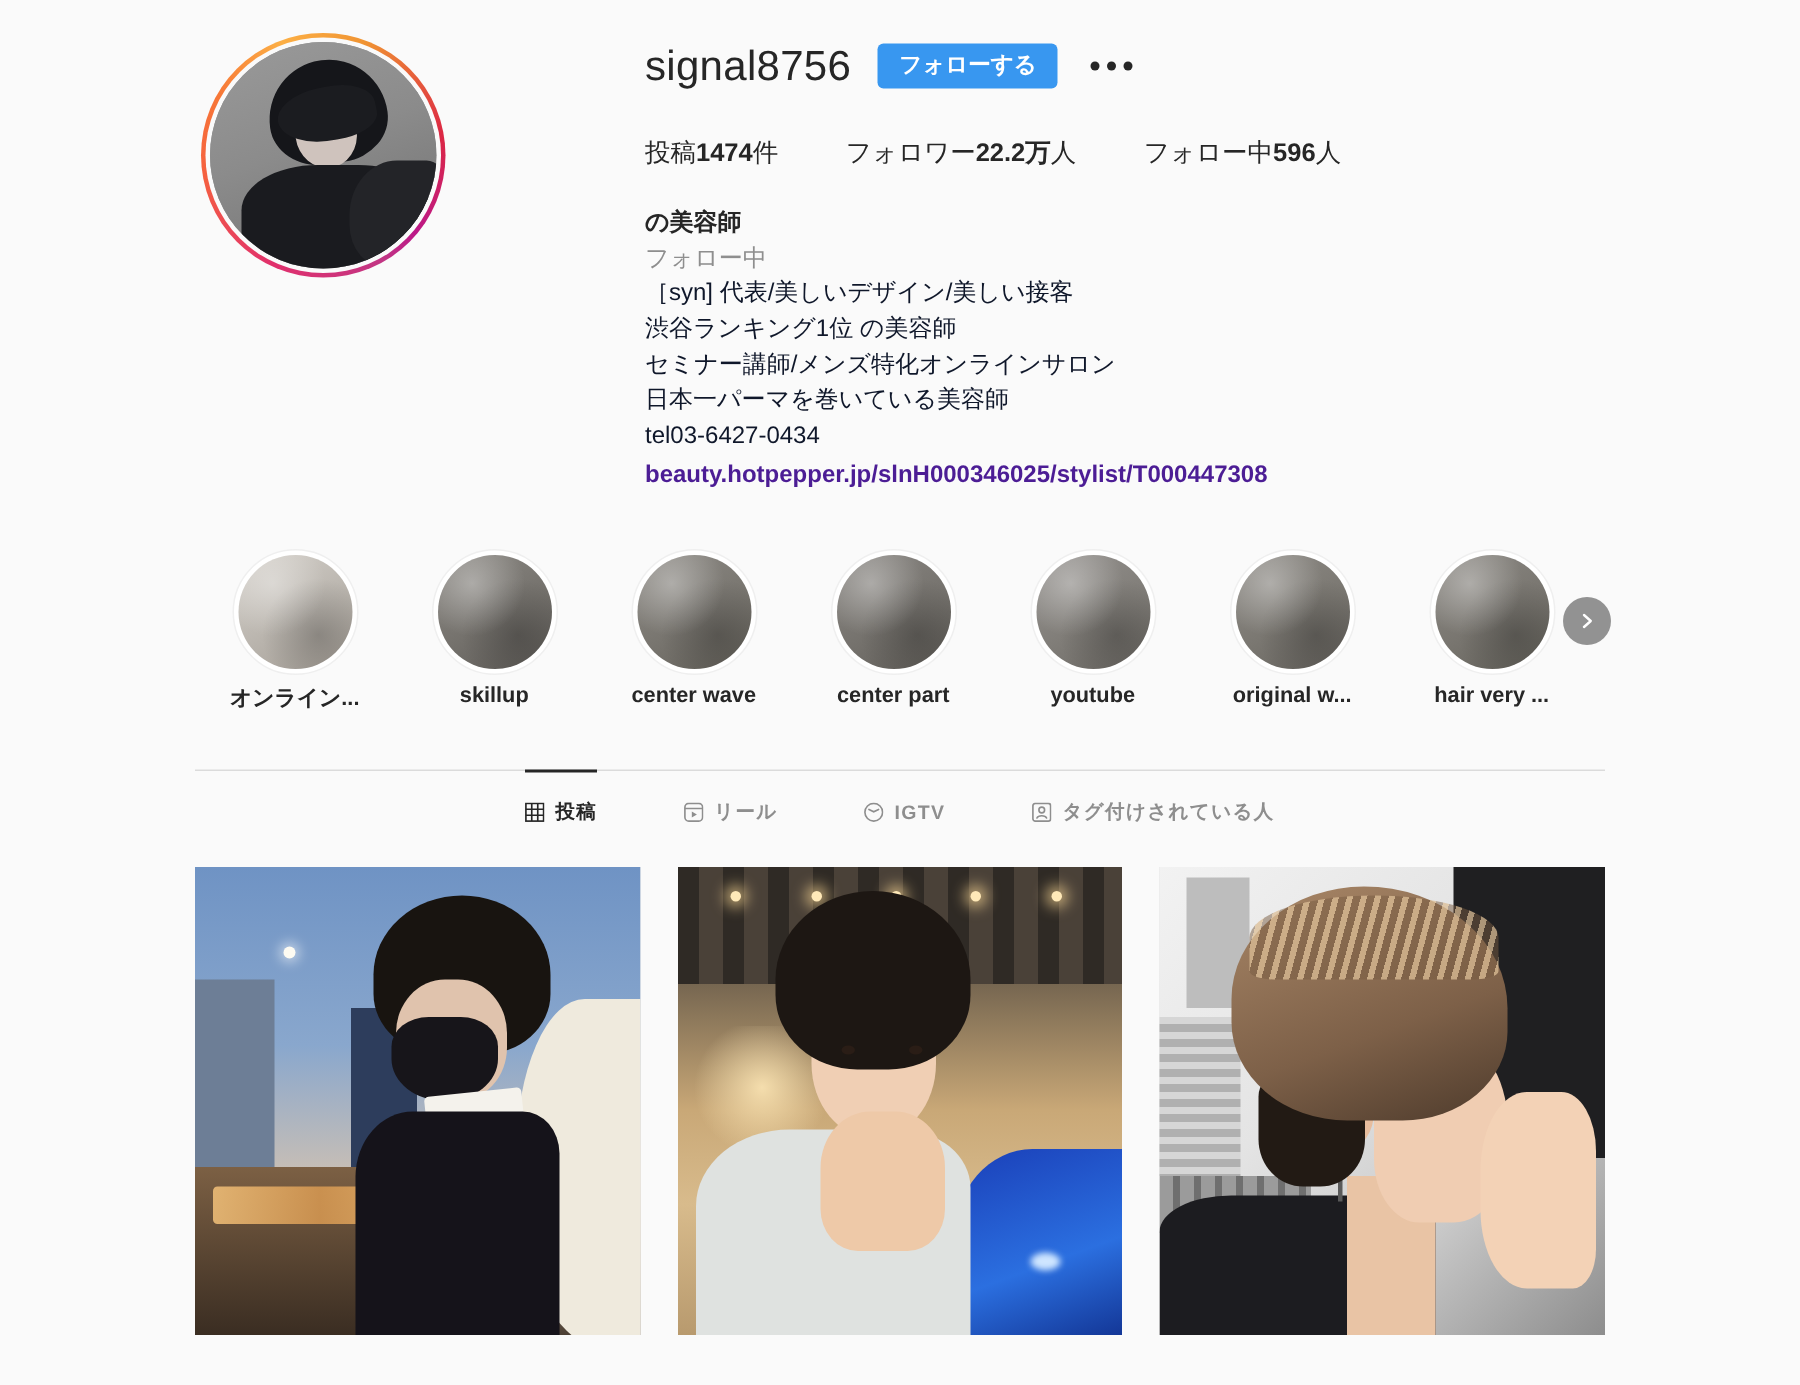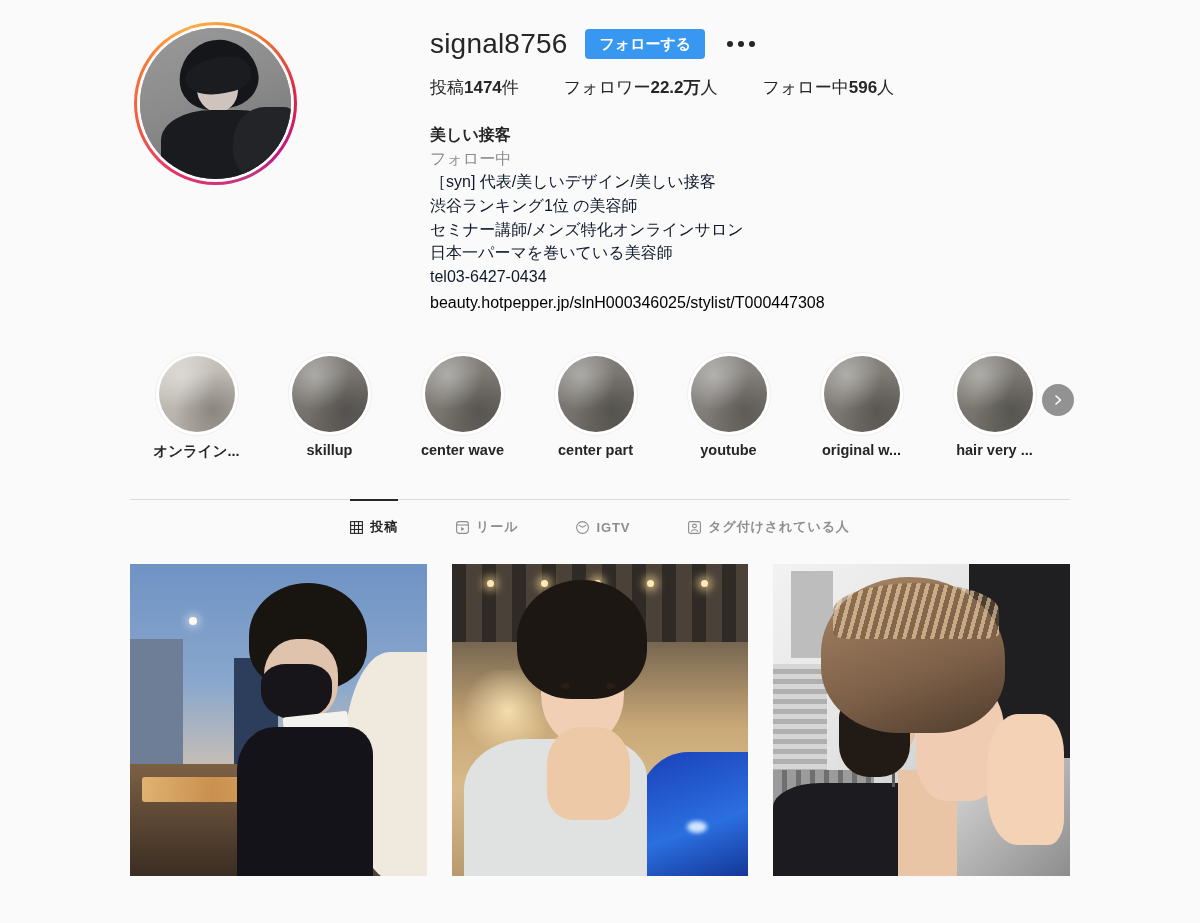--- a/index.html
+++ b/index.html
@@ -150,36 +150,36 @@
   }
   .options-btn i {
     width: 6px; height: 6px;
     background: #262626;
     border-radius: 50%;
     display: block;
   }
 
   .stats-row {
     display: flex;
-    margin-top: 12px;
+    margin-top: 26px;
     font-size: 17px;
     color: #262626;
   }
   .stat { margin-right: 45px; white-space: nowrap; }
   .stat b { font-weight: bold; }
 
   .bio { margin-top: 24px; font-size: 16px; line-height: 1.48; }
   .full-name { font-weight: bold; font-size: 16px; }
   .category { color: #8e8e8e; font-size: 16px; }
   .bio-line { font-size: 16px; color: #0f172a; white-space: pre; }
   .bio-link {
     display: inline-block;
     margin-top: 2px;
-    color: #000000;
-    font-weight: normal;
+    color: #4c1d95;
+    font-weight: bold;
     text-decoration: none;
     font-size: 16px;
     cursor: pointer;
   }
 
   
   .highlights {
     position: relative;
     display: flex;
     padding: 0 0 0 130px;
@@ -357,21 +357,21 @@
         </span>
       </div>
 
       <div class="stats-row">
         <span class="stat"><span>投稿</span><b>1474</b><span>件</span></span>
         <span class="stat"><span>フォロワー</span><b>22.2万</b><span>人</span></span>
         <span class="stat"><span>フォロー中</span><b>596</b><span>人</span></span>
       </div>
 
       <div class="bio">
-        <div class="full-name">美しい接客</div>
+        <div class="full-name">の美容師</div>
         <div class="category">フォロー中</div>
         <div class="bio-line">［syn] 代表/美しいデザイン/美しい接客</div>
         <div class="bio-line">渋谷ランキング1位 の美容師</div>
         <div class="bio-line">セミナー講師/メンズ特化オンラインサロン</div>
         <div class="bio-line">日本一パーマを巻いている美容師</div>
         <div class="bio-line">tel03-6427-0434</div>
         <a class="bio-link">beauty.hotpepper.jp/slnH000346025/stylist/T000447308</a>
       </div>
 
     </div>

